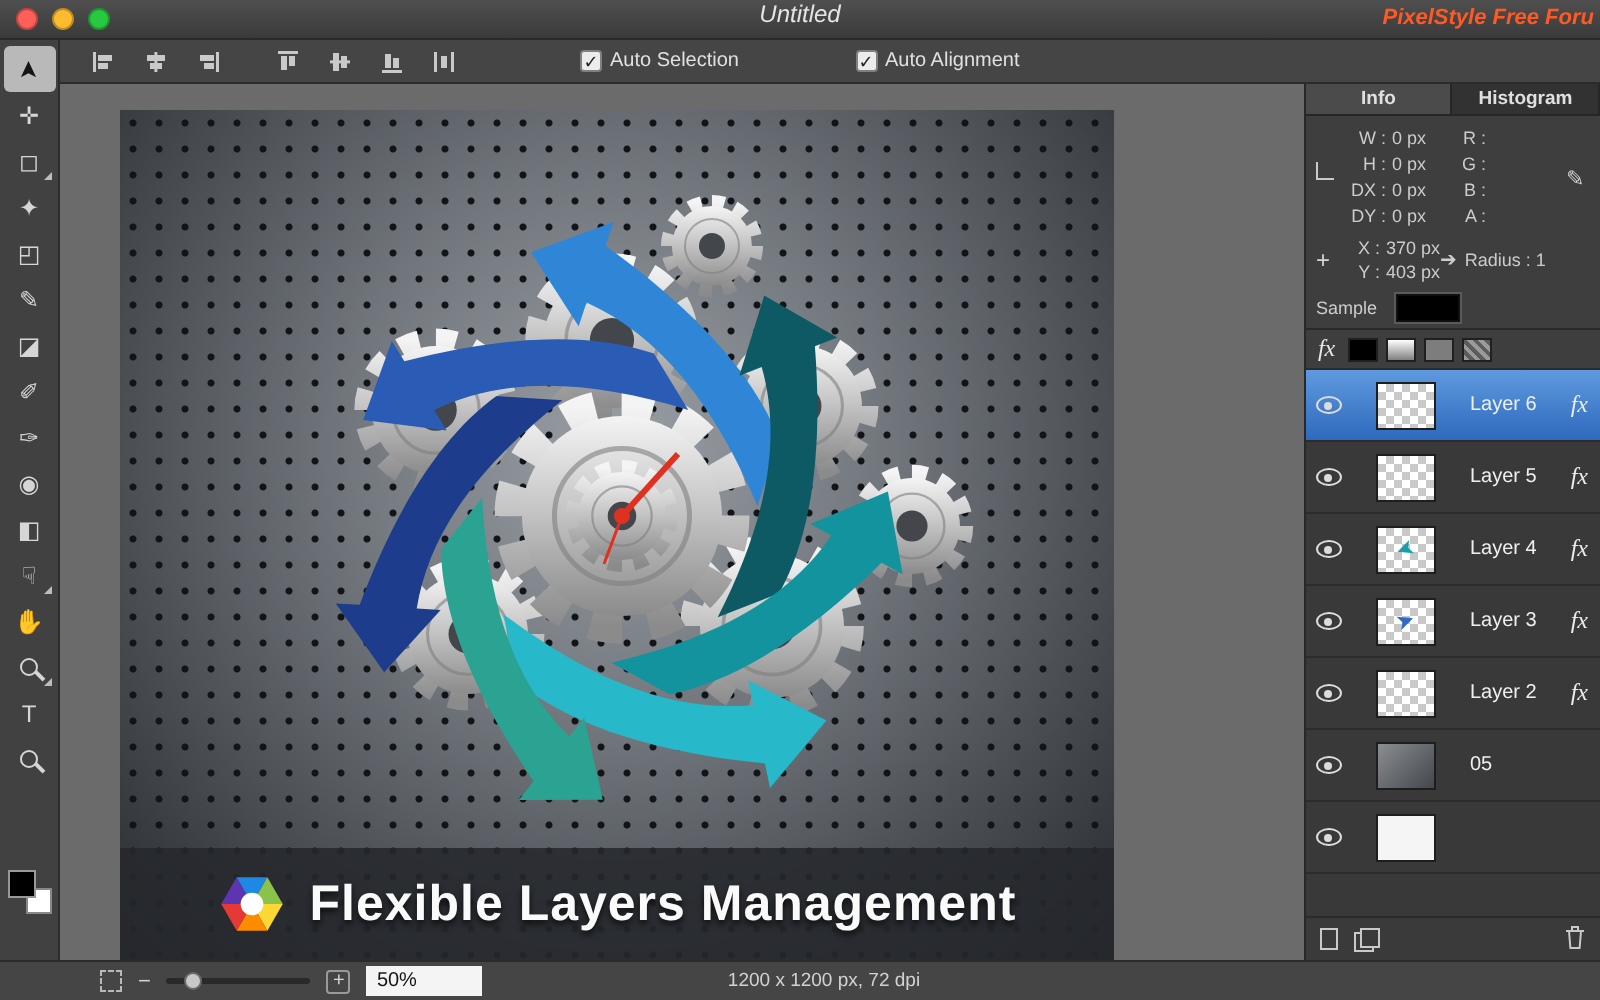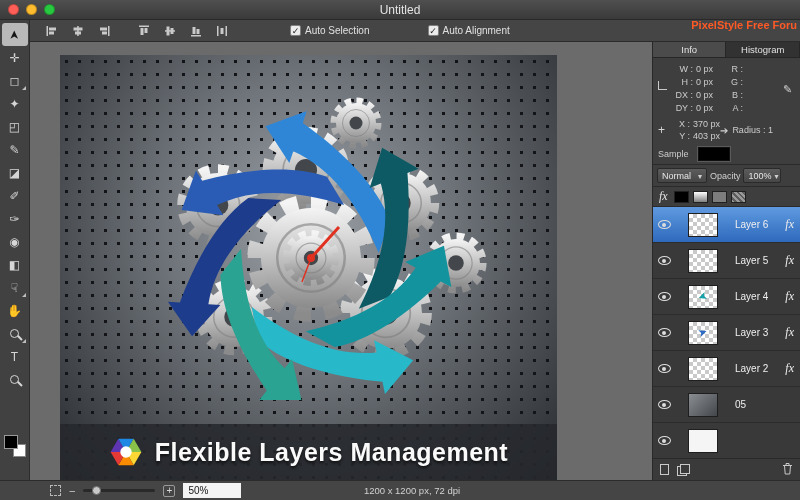--- a/index.html
+++ b/index.html
@@ -1,25 +1,25 @@
 <!DOCTYPE html>
 <html><head>
 <meta charset="utf-8">
 <style>
   * { box-sizing: border-box; margin: 0; padding: 0; }
   html,body { background:#1d1d1d; }
   body { font-family:"Liberation Sans", sans-serif; }
   .window { width:800px; height:500px; display:flex; flex-direction:column; background:#454545; overflow:hidden; position:relative; color:#ddd; }
 
   
-  .titlebar { flex:0 0 20px; background:linear-gradient(#4f4f4f,#3a3a3a); border-bottom:1px solid #292929; position:relative; display:flex; align-items:center; justify-content:center; }
+  .titlebar { flex:0 0 20px; background:linear-gradient(#4f4f4f,#3a3a3a); border-bottom:1px solid #292929; position:relative; display:flex; align-items:flex-start; justify-content:center;font-style:italic; }
   .lights { position:absolute; left:8px; top:4px; display:flex; gap:7px; }
   .light { width:11px; height:11px; border-radius:50%; border:1px solid rgba(0,0,0,.25); }
   .title { font-size:12px; color:#e4e4e4; }
-  .promo { position:absolute; right:3px; top:19px; font-size:11px; font-weight:bold; color:#ff5a26; white-space:nowrap; }
+  .promo { position:absolute; right:3px; top:3px; font-size:11px; font-weight:bold; color:#ff5a26; white-space:nowrap; }
 
   
   .mid { flex:1; display:flex; min-height:0; }
 
   
   .toolcol { flex:0 0 30px; background:#414141; border-right:1px solid #2d2d2d; display:flex; flex-direction:column; align-items:center; padding-top:3px; }
   .tool { width:26px; height:23px; flex:0 0 23px; display:flex; align-items:center; justify-content:center; color:#d6d6d6; font-size:12px; border-radius:3px; position:relative; }
   .tool.sel { background:#b9b9b9; color:#141414; }
   .rot { display:inline-block; transform:rotate(-90deg); }
   .tcaret { position:absolute; right:2px; bottom:2px; width:0; height:0; border-bottom:4px solid #bdbdbd; border-left:4px solid transparent; }
@@ -51,21 +51,21 @@
       radial-gradient(ellipse at 50% 40%, #9ba0a6 0%, #70757b 40%, #26292d 100%);
     background-size: 13px 13px, 100% 100%;
   }
   .art { position:absolute; inset:0; width:100%; height:100%; }
   .caption-band { position:absolute; left:0; right:0; bottom:0; height:56px; background:rgba(38,40,44,0.88); display:flex; align-items:center; justify-content:center; gap:12px; }
   .caption { font-size:25px; font-weight:bold; color:#fafafa; text-shadow:0 2px 3px rgba(0,0,0,.7); white-space:nowrap; letter-spacing:0.5px; }
 
   
   .rightpanel { flex:0 0 140px; background:#3e3e3e; border-left:1px solid #282828; display:flex; flex-direction:column; font-size:9px; }
   .ptabs { flex:0 0 16px; display:flex; background:#2e2e2e; border-bottom:1px solid #262626; }
-  .ptab { flex:1; display:flex; align-items:center; justify-content:center; color:#e0e0e0; font-size:9.5px; background:#323232; border-right:1px solid #262626; }
+  .ptab { flex:1; display:flex; align-items:center; justify-content:center; color:#e0e0e0; font-size:9.5px; background:#323232; border-right:1px solid #262626;font-weight:bold; }
   .ptab.on { background:#4b4b4b; }
 
   .infobody { flex:0 0 104px; border-bottom:1px solid #2a2a2a; padding:5px 5px 3px 5px; display:flex; flex-direction:column; }
   .icols { display:flex; }
   .dimicon { width:9px; height:9px; border-left:1.5px solid #c9c9c9; border-bottom:1.5px solid #c9c9c9; margin:18px 4px 0 0; }
   .ileft { width:50px; }
   .iright { flex:1; }
   .kv { display:flex; height:13px; line-height:13px; color:#cccccc; }
   .kv .k { width:22px; text-align:right; margin-right:3px; }
   .pencilcol { width:12px; color:#cdcdcd; font-size:11px; align-self:center; }
@@ -374,31 +374,20 @@
               <span class="arrowg">➔</span>
               <span>Radius :</span>&nbsp;<span>1</span>
             </div>
             <div class="samplerow">
               <span>Sample</span>
               <span class="swatchblack"></span>
             </div>
           </div>
 
 
-          <div class="blendrow">
-            <span class="select" style="width:50px">
-                <span style="flex:1">Normal</span>
-                <span class="caret"></span>
-              </span>
-            <span class="oplabel">Opacity</span>
-            <span class="select" style="width:38px">
-                <span style="flex:1">100%</span>
-                <span class="caret"></span>
-              </span>
-          </div>
 
           <div class="fxrow">
             <span class="fxlabel">fx</span>
             <span class="fxsq" style="background:#000"></span>
             <span class="fxsq" style="background:linear-gradient(#fff,#808080)"></span>
             <span class="fxsq" style="background:#7d7d7d"></span>
             <span class="fxsq" style="background:repeating-linear-gradient(45deg,#9a9a9a 0 2px,#5c5c5c 2px 4px)"></span>
           </div>
 
           <div class="layerlist">

